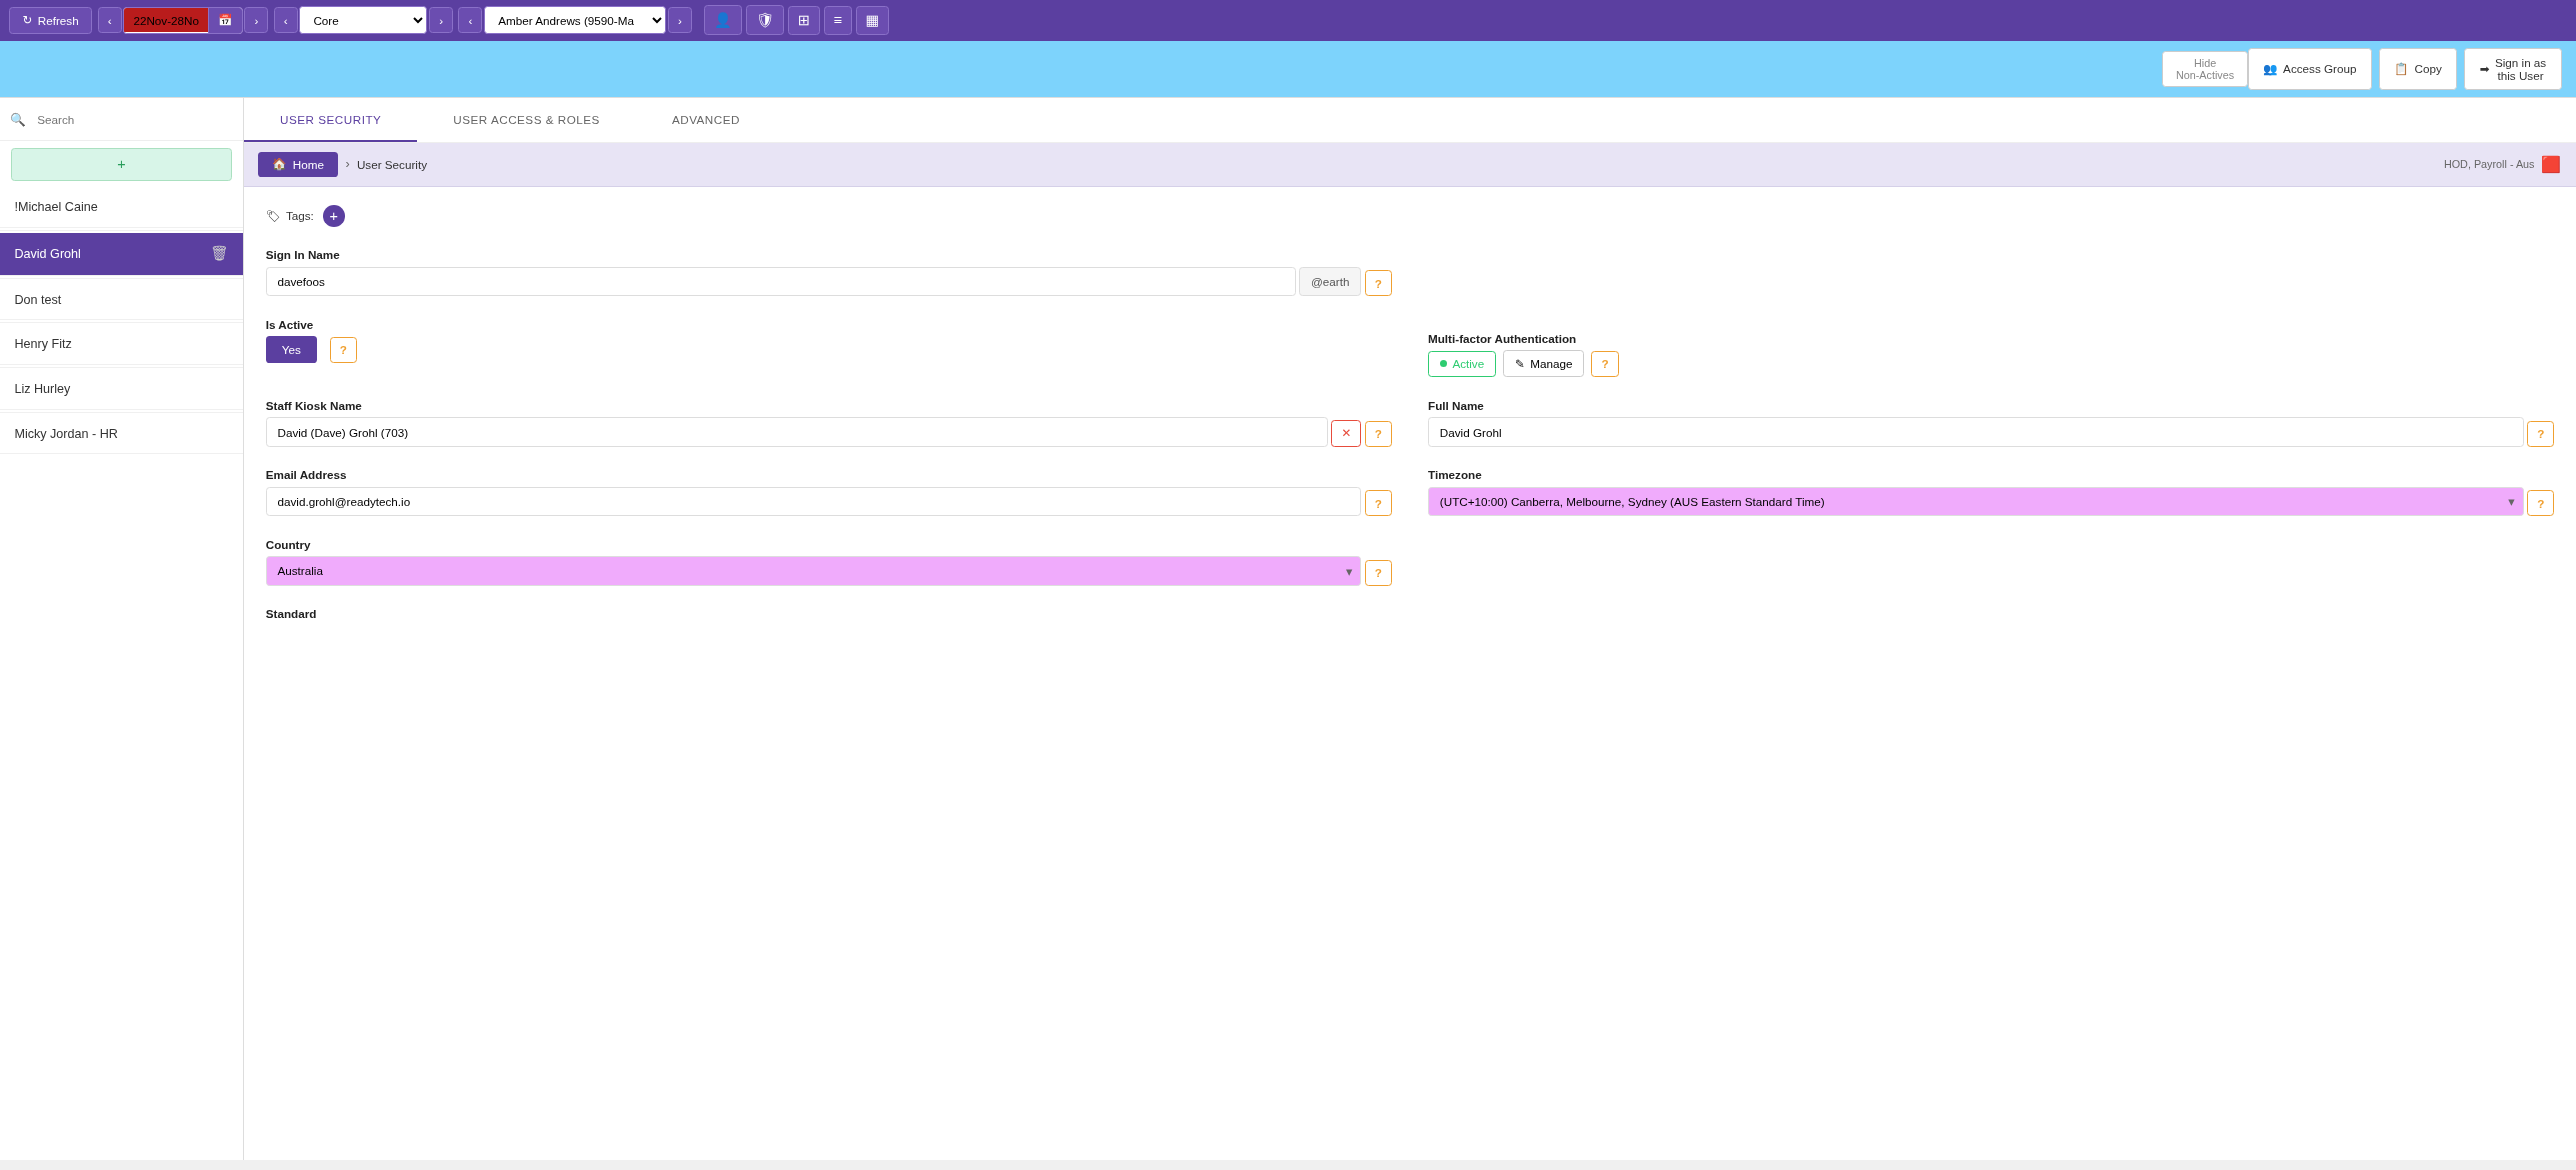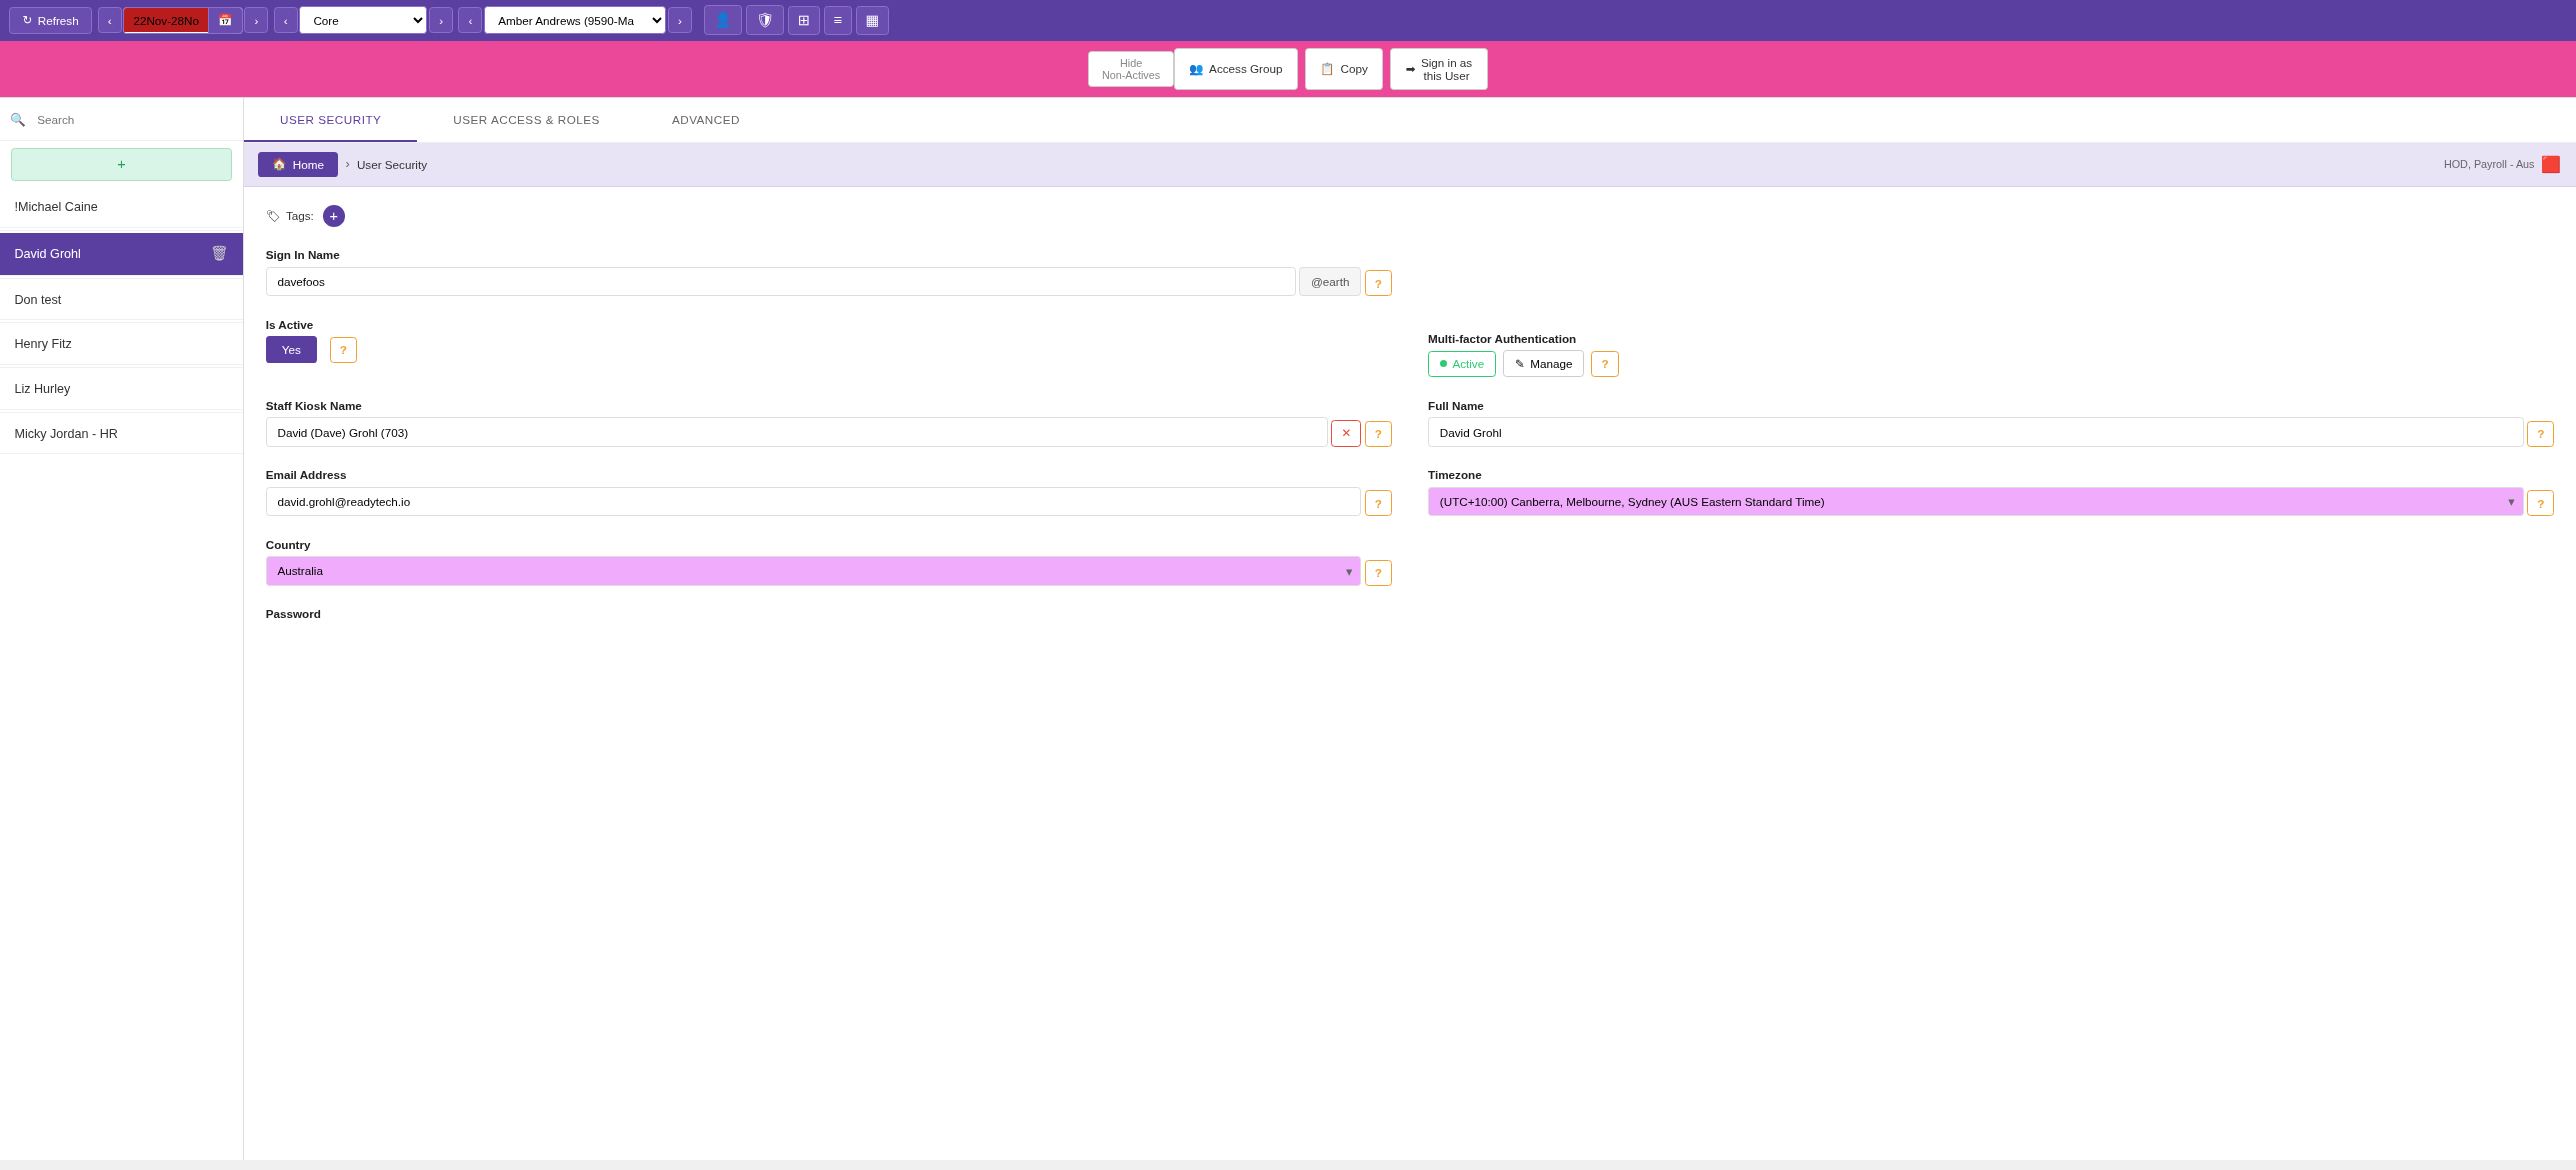--- a/index.html
+++ b/index.html
@@ -77,24 +77,24 @@
       color: #fff;
       border: 0.9px solid #8a70c8;
       border-radius: 3.6px;
       padding: 5.4px 9px;
       cursor: pointer;
       font-size: 14.4px;
     }
 
     
     .secondary-toolbar {
-      background: #ec4899;
-      display: flex;
-      align-items: center;
-      justify-content: center;
+      background: #7dd3fc;
+      display: flex;
+      align-items: center;
+      justify-content: flex-end;
       padding: 7.2px 14.4px;
       border-bottom: 0.9px solid #ddd;
     }
     .hide-btn {
       background: #fff;
       border: 0.9px solid #ccc;
       border-radius: 3.6px;
       padding: 5.4px 12.6px;
       cursor: pointer;
       color: #888;
@@ -661,21 +661,21 @@
               <select class="form-select">
                 <option>Australia</option>
               </select>
               <span class="select-arrow">▾</span>
             </div>
             <button class="help-btn">?</button>
           </div>
         </div>
 
         <div class="form-group" style="grid-column: 1 / -1;">
-          <label class="form-label">Password</label>
+          <label class="form-label">Standard</label>
         </div>
 
       </div>
 
       <div style="position:relative;">
       </div>
     </div>
   </div>
 </div>
 

